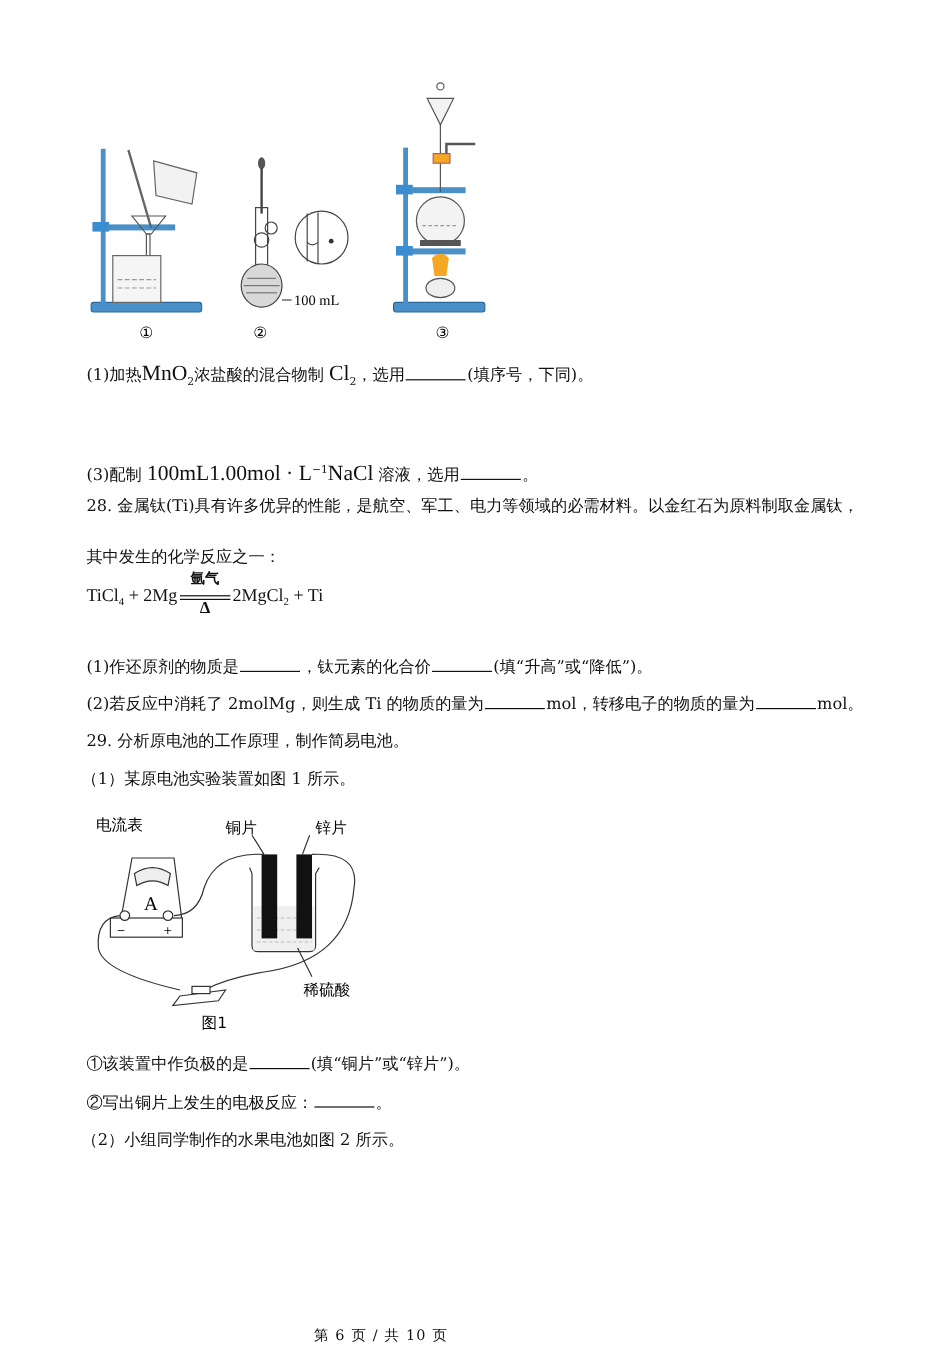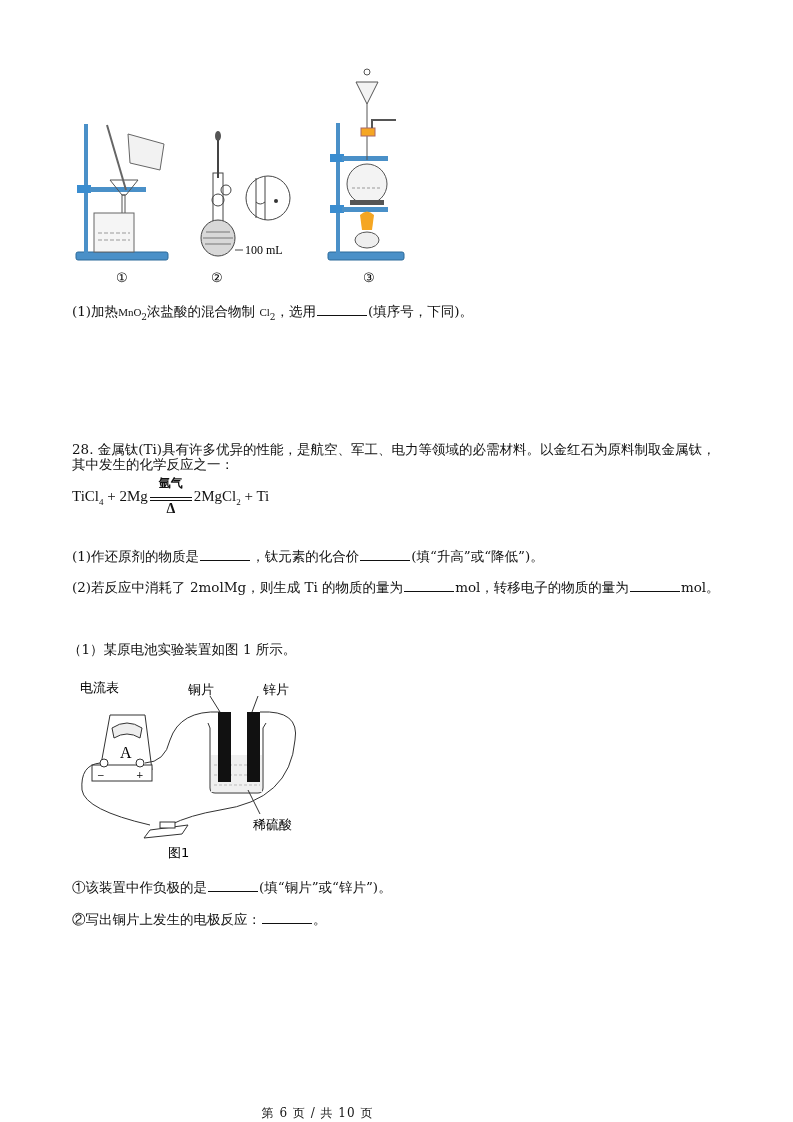--- a/index.html
+++ b/index.html
@@ -1,20 +1,20 @@
 <!DOCTYPE html>
 <html><head>
 <meta charset="utf-8">
 <style>
   html, body { margin: 0; padding: 0; background: #ffffff; }
   body { width: 793px; height: 1122px; position: relative; overflow: hidden;
          font-family: "DejaVu Serif", "Liberation Serif", serif; color: #111; }
   .page { position: absolute; left: 0; top: 0; width: 793px; height: 1122px; }
   .line { position: absolute; left: 72px; font-size: 13.5px; white-space: nowrap; line-height: 18px; }
-  .chem { font-family: "Liberation Serif", "DejaVu Serif", serif; font-size: 11px; }
+  .chem { font-family: "Liberation Serif", "DejaVu Serif", serif; font-size: 18px; }
   sub, sup { font-size: 9px; line-height: 0; }
   .blank { display: inline-block; width: 50px; border-bottom: 1px solid #111; height: 12px; vertical-align: baseline; margin: 0 1px; }
   .fig { position: absolute; }
   .footer { position: absolute; top: 1105px; left: 0; width: 635px; text-align: center; font-size: 12px; letter-spacing: 1px; }
   .eq { position: absolute; left: 72px; top: 488px; font-family: "Liberation Serif", serif; font-size: 15px; white-space: nowrap; }
   .arrowbox { display: inline-block; position: relative; width: 42px; height: 18px; vertical-align: middle; margin: 0 2px; font-weight: bold; }
   .arrowbox .above { position: absolute; top: -14px; left: 0; width: 42px; text-align: center; font-family: "DejaVu Sans", sans-serif; font-size: 12px; }
   .arrowbox .below { position: absolute; top: 12px; left: 0; width: 42px; text-align: center; font-size: 14px; }
   .arrowbox .bar1, .arrowbox .bar2 { position: absolute; left: 0; width: 42px; border-top: 1px solid #111; }
   .arrowbox .bar1 { top: 8px; } .arrowbox .bar2 { top: 11px; }
@@ -78,35 +78,39 @@
       <rect x="290" y="140" width="34" height="5" fill="#555"></rect>
       <path d="M300,155 Q307,148 314,155 L312,170 L302,170 Z" fill="#f5a623"></path>
       <ellipse cx="307" cy="180" rx="12" ry="8" fill="#eee" stroke="#555"></ellipse>
     </g>
     <text x="303" y="222" font-size="13">③</text>
   </svg>
 
   <div class="line" style="top:302px">
     <span>(1)加热</span><span class="chem">MnO</span><sub>2</sub><span>浓盐酸的混合物制 </span><span class="chem">Cl</span><sub>2</sub><span>，选用</span><span class="blank"></span><span>(填序号，下同)。</span>
   </div>
+  <div class="line" style="top:385px">
+    <span>(3)配制 </span><span class="chem">100mL1.00mol · L</span><sup>−1</sup><span class="chem">NaCl</span><span> 溶液，选用</span><span class="blank"></span><span>。</span>
+  </div>
 
-  <div class="line" style="top:440px">28. 金属钛(Ti)具有许多优异的性能，是航空、军工、电力等领域的必需材料。以金红石为原料制取金属钛，</div>
+  <div class="line" style="top:413px">28. 金属钛(Ti)具有许多优异的性能，是航空、军工、电力等领域的必需材料。以金红石为原料制取金属钛，</div>
   <div class="line" style="top:455px">其中发生的化学反应之一：</div>
 
   <div class="eq">
     <span>TiCl</span><sub>4</sub><span> + 2Mg</span><span class="arrowbox"><span class="above">氩气</span><span class="bar1"></span><span class="bar2"></span><span class="below">Δ</span></span><span>2MgCl</span><sub>2</sub><span> + Ti</span>
   </div>
 
   <div class="line" style="top:547px">
     <span>(1)作还原剂的物质是</span><span class="blank"></span><span>，钛元素的化合价</span><span class="blank"></span><span>(填“升高”或“降低”)。</span>
   </div>
   <div class="line" style="top:578px">
     <span>(2)若反应中消耗了 2molMg，则生成 Ti 的物质的量为</span><span class="blank"></span><span>mol，转移电子的物质的量为</span><span class="blank"></span><span>mol。</span>
   </div>
 
+  <div class="line" style="top:609px">29. 分析原电池的工作原理，制作简易电池。</div>
   <div class="line" style="top:640px;left:68px">（1）某原电池实验装置如图 1 所示。</div>
 
   <svg class="fig" style="left:70px;top:670px" width="250" height="200" viewBox="0 0 250 200">
 
     <g>
       <path d="M40,45 L75,45 L82,100 L30,100 Z" fill="#fff" stroke="#333"></path>
       <path d="M42,58 Q57,48 72,58 L70,68 Q57,60 44,68 Z" fill="#eee" stroke="#333"></path>
       <rect x="22" y="95" width="60" height="16" fill="#fff" stroke="#333"></rect>
       <circle cx="34" cy="93" r="4" fill="#fff" stroke="#333"></circle>
       <circle cx="70" cy="93" r="4" fill="#fff" stroke="#333"></circle>
@@ -141,15 +145,16 @@
     <text x="183" y="159" font-size="13" font-family="DejaVu Sans, sans-serif">稀硫酸</text>
     <text x="98" y="187" font-size="13" font-family="DejaVu Sans, sans-serif">图1</text>
   </svg>
 
   <div class="line" style="top:910px">
     <span>②写出铜片上发生的电极反应：</span><span class="blank"></span><span>。</span>
   </div>
   <div class="line" style="top:878px">
     <span>①该装置中作负极的是</span><span class="blank"></span><span>(填“铜片”或“锌片”)。</span>
   </div>
+  <div class="line" style="top:941px;left:68px">（2）小组同学制作的水果电池如图 2 所示。</div>
 
   <div class="footer">第 6 页 / 共 10 页</div>
 </div>
 
 </body></html>

